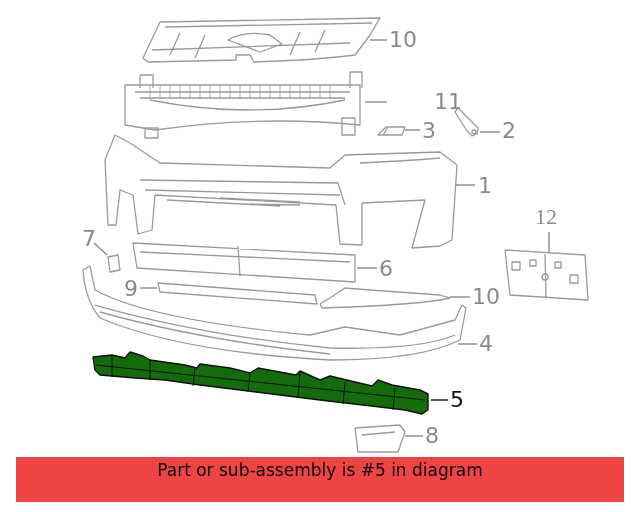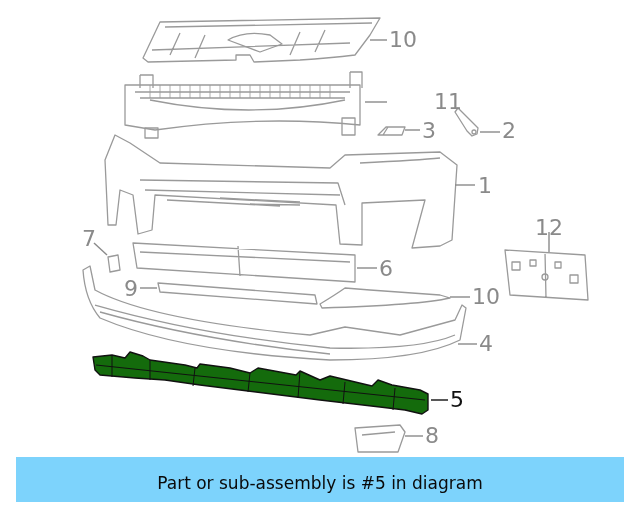--- a/index.html
+++ b/index.html
@@ -1,20 +1,20 @@
 <!DOCTYPE html>
 <html><head>
 <meta charset="utf-8">
 <style>
   html,body{margin:0;padding:0;background:#fff;}
   body{width:640px;height:512px;position:relative;overflow:hidden;font-family:"DejaVu Sans",sans-serif;}
   #diagram{position:absolute;left:0;top:0;width:640px;height:512px;}
   .callout{position:absolute;font-size:22px;color:#8a8a8a;line-height:1;font-family:"DejaVu Sans",sans-serif;}
   .callout.hl{color:#111;}
-  .banner{position:absolute;left:16px;top:457px;width:608px;height:45px;background:#7dd3fc;color:#0a0a0a;text-align:center;font-size:17px;line-height:19px;padding-top:17px;box-sizing:border-box;}
+  .banner{position:absolute;left:16px;top:457px;width:608px;height:45px;background:#ef4444;color:#0a0a0a;text-align:center;font-size:17px;line-height:19px;padding-top:4px;box-sizing:border-box;}
   .banner div{white-space:nowrap;}
 </style>
 </head>
 <body>
 
 <svg id="diagram" viewBox="0 0 640 512" xmlns="http://www.w3.org/2000/svg">
   <g fill="none" stroke="#9a9a9a" stroke-width="1.3" stroke-linejoin="round">
 
     <g>
       <path d="M160 22 Q270 20 380 18 L370 35 L355 55 Q330 58 300 60 L254 62 L250 55 L236 55 L236 60 L148 62 L143 58 Z"></path>
@@ -104,21 +104,21 @@
     <path d="M96 365 L425 400" stroke-width="1"></path>
   </g>
 </svg>
 
 <div class="callout" style="left:389px;top:29px;">10</div>
 <div class="callout" style="left:389px;top:91px;margin-left:45px;">11</div>
 <div class="callout" style="left:422px;top:120px;">3</div>
 <div class="callout" style="left:502px;top:120px;">2</div>
 <div class="callout" style="left:478px;top:175px;">1</div>
 <div class="callout" style="left:82px;top:228px;">7</div>
-<div class="callout" style="left:535px;top:217px;">12</div>
+<div class="callout" style="left:535px;top:206px;font-family:Liberation Serif, serif;">12</div>
 <div class="callout" style="left:379px;top:258px;">6</div>
 <div class="callout" style="left:124px;top:278px;">9</div>
 <div class="callout" style="left:472px;top:286px;">10</div>
 <div class="callout" style="left:479px;top:333px;">4</div>
 <div class="callout hl" style="left:450px;top:389px;">5</div>
 <div class="callout" style="left:425px;top:425px;">8</div>
 
 <div class="banner">
   <div>Part or sub-assembly is #5 in diagram</div>
 </div>

